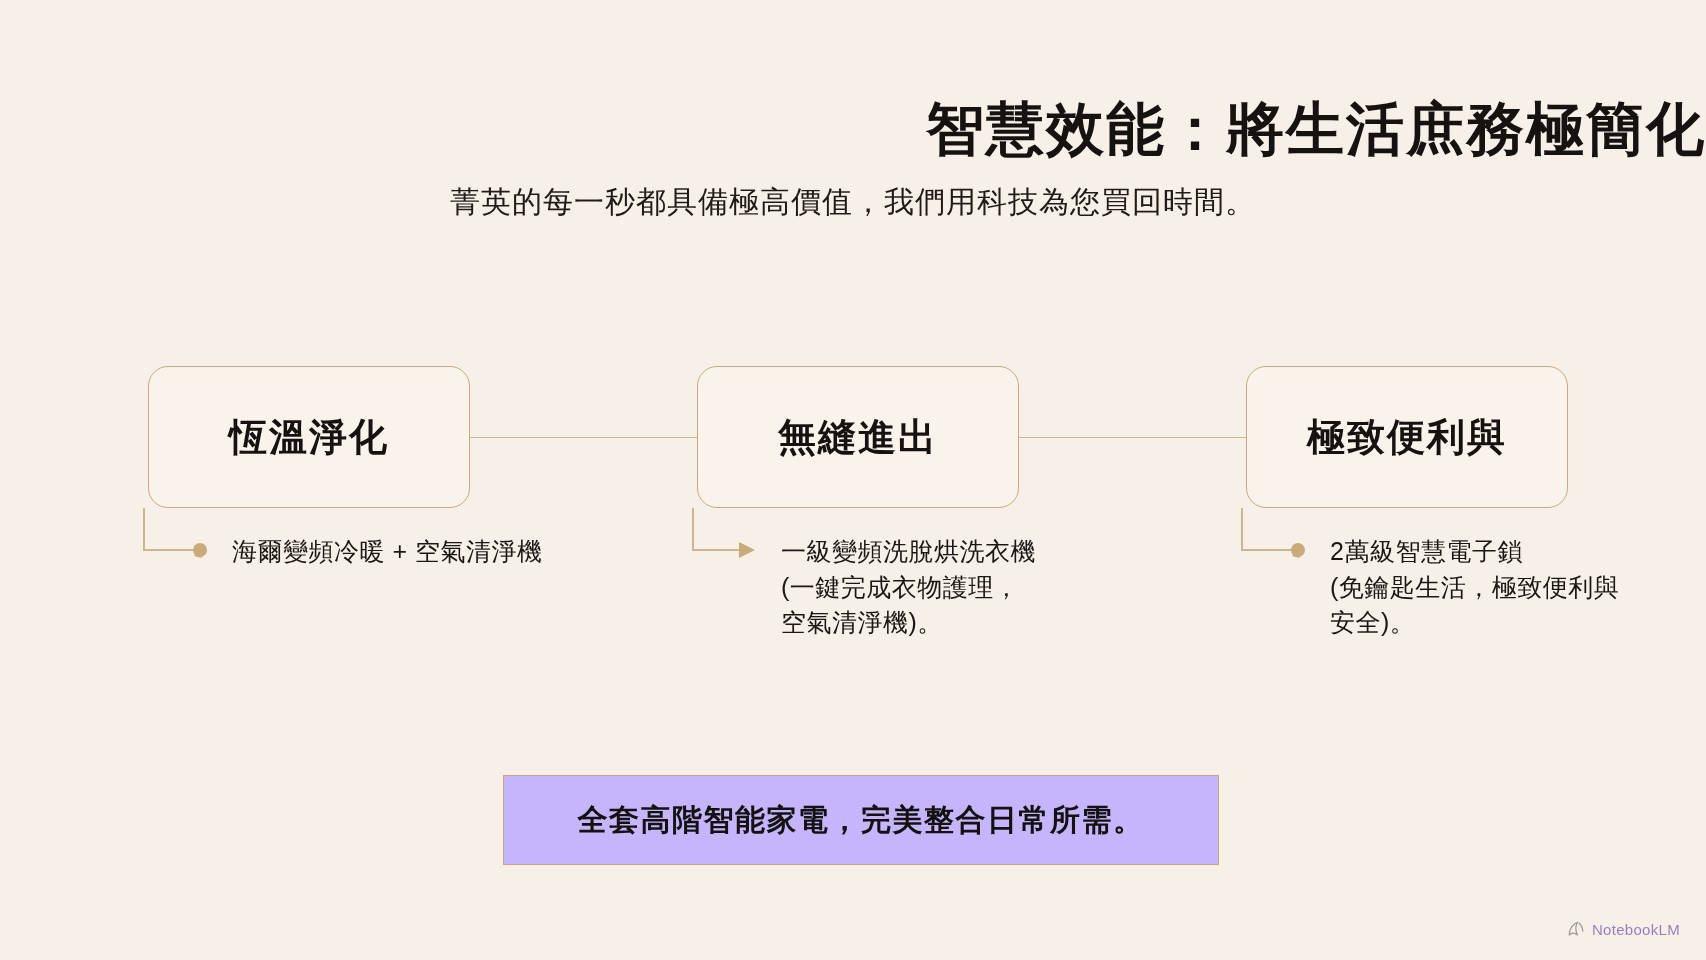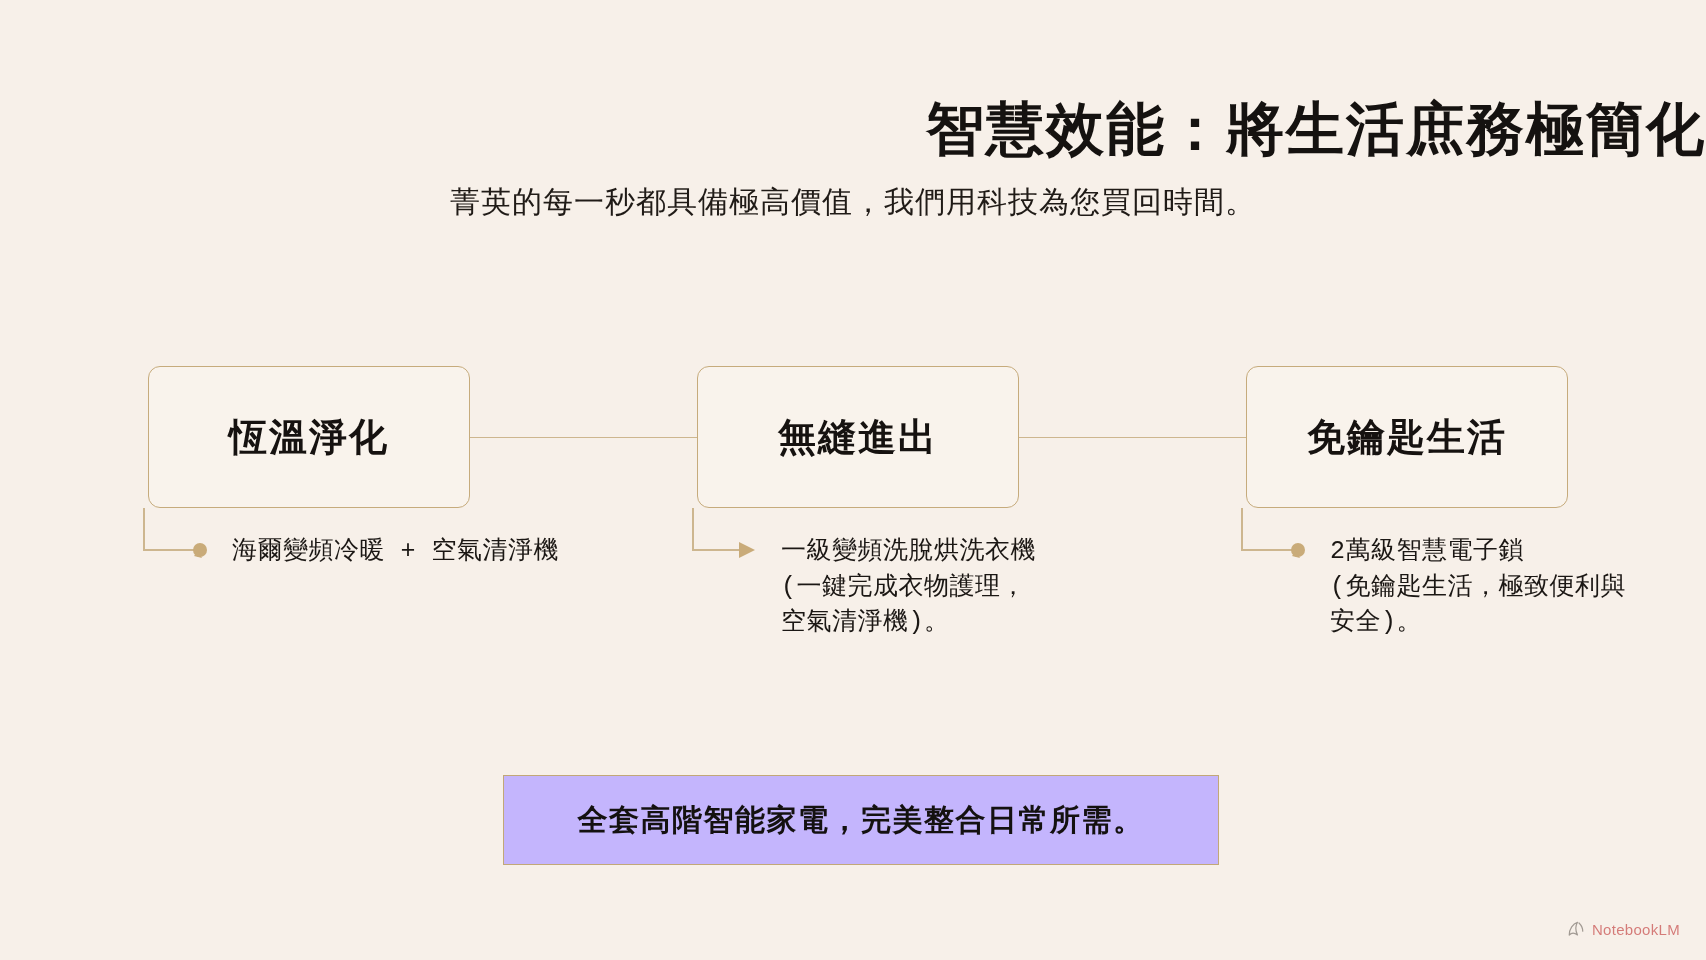--- a/index.html
+++ b/index.html
@@ -50,21 +50,21 @@
     align-items:flex-start;
   }
   .node{
     width:322px;
     flex:0 0 322px;
     position:relative;
   }
   .node-box{
     height:142px;
     border:1.6px solid #c6ab7c;
-    border-radius:12px;
+    border-radius:20px;
     background:#f9f3ec;
     display:flex;
     align-items:center;
     justify-content:center;
     box-sizing:border-box;
   }
   .node-label{
     font-size:38px;
     font-weight:700;
     letter-spacing:2px;
@@ -92,21 +92,20 @@
   }
   .desc{
     position:absolute;
     top:168px;
     left:84px;
     width:430px;
     font-size:25px;
     line-height:1.42;
     color:#1b1714;
     letter-spacing:0.5px;
-    font-family:Liberation Mono, monospace;
   }
   .desc div{white-space:nowrap;}
   
   .summary{
     position:absolute;
     left:503px;top:775px;
     width:716px;height:90px;
     border:1.6px solid #c2a878;
     box-sizing:border-box;
     display:flex;align-items:center;justify-content:center;
@@ -120,21 +119,21 @@
   }
   
   .watermark{
     position:absolute;
     right:26px;bottom:22px;
     display:flex;align-items:center;gap:7px;
     opacity:.55;
   }
   .watermark-text{
     font-size:15px;
-    color:#b91c1c;
+    color:#4c1d95;
     letter-spacing:.3px;
   }
 </style>
 </head>
 <body>
 
 <div class="slide">
 
   <div class="header">
     <h1 class="title">智慧效能：將生活庶務極簡化</h1>
@@ -175,21 +174,21 @@
         <div>空氣清淨機)。</div>
       </div>
     </div>
 
     <div class="connector">
       <div class="line"></div>
     </div>
 
     <div class="node">
       <div class="node-box">
-        <span class="node-label">免鑰匙生活</span>
+        <span class="node-label">極致便利與</span>
       </div>
       <svg class="elbow" viewBox="0 0 92 60">
         <path d="M12 0 L12 42 L62 42" fill="none" stroke="#cdb68f" stroke-width="2"></path>
         <circle cx="68" cy="42" r="7" fill="#c9ab79"></circle>
         <path d="M62 48 L70 50 L66 43 Z" fill="#c9ab79"></path>
       </svg>
       <div class="desc">
         <div>2萬級智慧電子鎖</div>
         <div>(免鑰匙生活，極致便利與</div>
         <div>安全)。</div>

